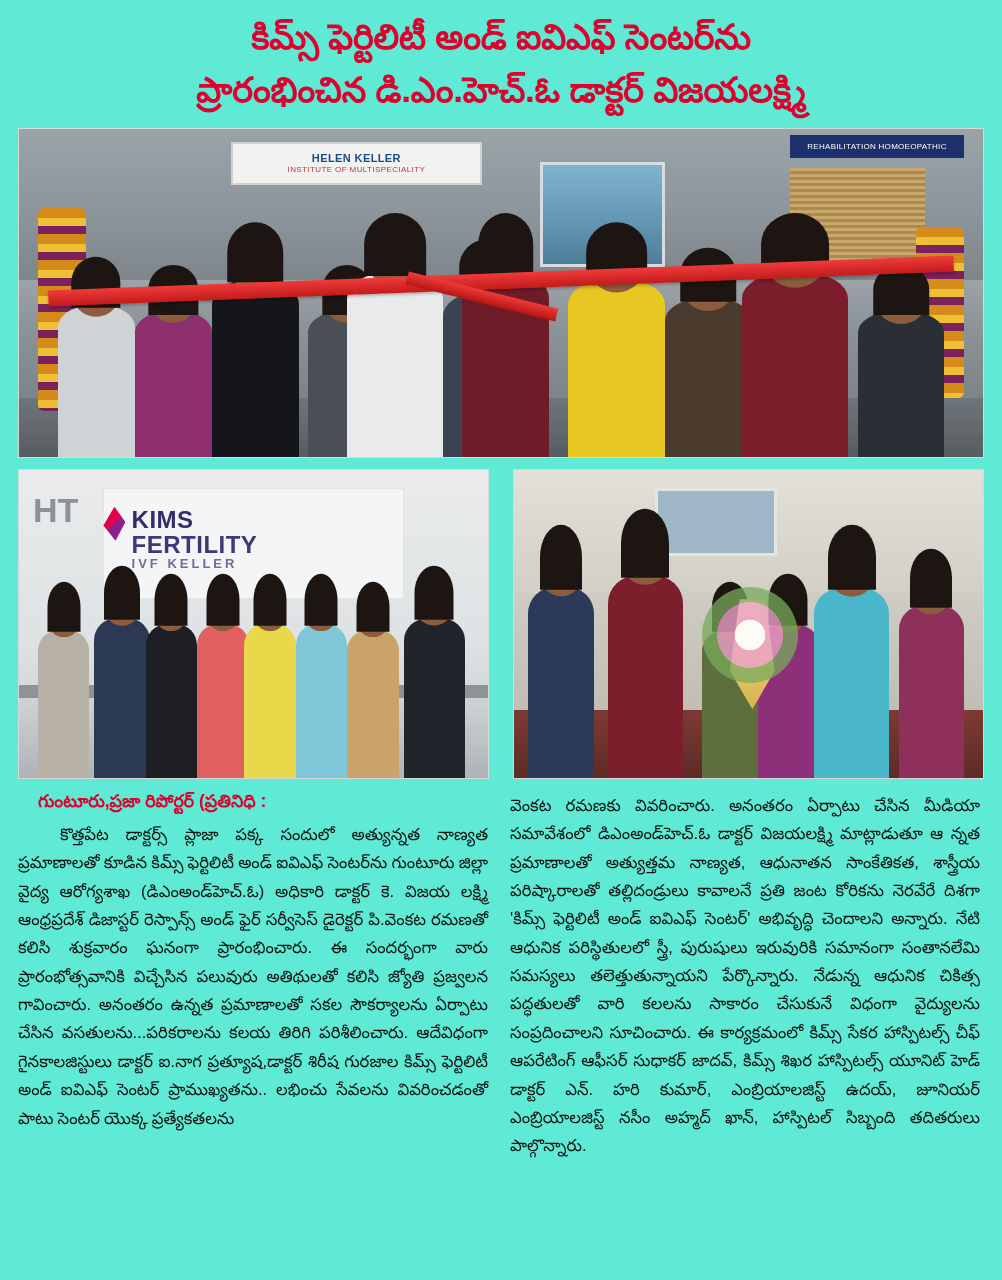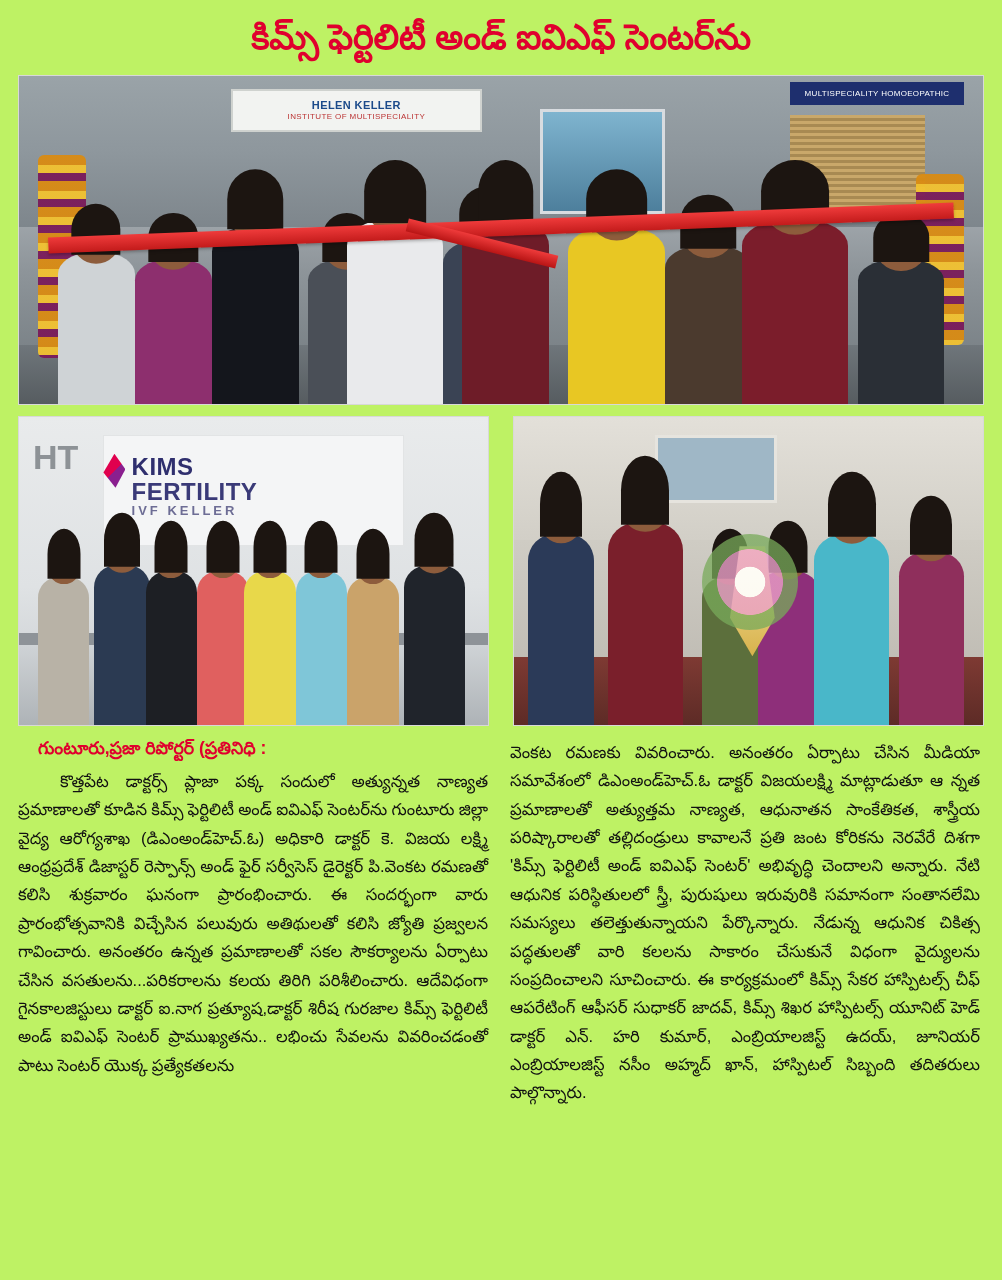--- a/index.html
+++ b/index.html
@@ -12,21 +12,21 @@
     width: 1002px;
     height: 1280px;
     font-family: "Liberation Sans", sans-serif;
     overflow: hidden;
     position: relative;
   }
   .page {
     width: 1002px;
     height: 1280px;
     padding: 10px 18px 8px 18px;
-    background: #bef264;
+    background: #5eead4;
     position: relative;
   }
   
   .headline {
     text-align: center;
     color: #e0002e;
     font-weight: bold;
     line-height: 1.34;
     letter-spacing: -0.2px;
     padding: 4px 2px 6px 2px;
@@ -196,32 +196,33 @@
   .body-text .indent { text-indent: 42px; display: block; }
   .col-right .body-text { text-align: justify; }
 </style>
 </head>
 <body>
 
 <div class="page">
 
   <div class="headline">
     <span class="l1">కిమ్స్ ఫెర్టిలిటీ అండ్ ఐవిఎఫ్ సెంటర్‌ను</span>
+    <span class="l2">ప్రారంభించిన డి.ఎం.హెచ్.ఓ డాక్టర్ విజయలక్ష్మి</span>
   </div>
 
   <div class="photos">
 
     <div class="photo photo-main">
       <div class="m-bg"></div>
       <div class="m-building"></div>
       <div class="m-shop-sign">
         <span>HELEN KELLER</span>
         <span class="s2">INSTITUTE OF MULTISPECIALITY</span>
       </div>
-      <div class="m-sign-right">MULTISPECIALITY HOMOEOPATHIC</div>
+      <div class="m-sign-right">REHABILITATION HOMOEOPATHIC</div>
       <div class="m-shutter"></div>
       <div class="m-door"></div>
       <div class="m-ground"></div>
       <div class="m-garland"></div>
       <div class="m-garland r"></div>
 
       <div class="person" style="left:4%;width:8%;height:46%;background:#cfd3d6;">
         <div class="head"></div>
         <div class="hair"></div>
       </div>

